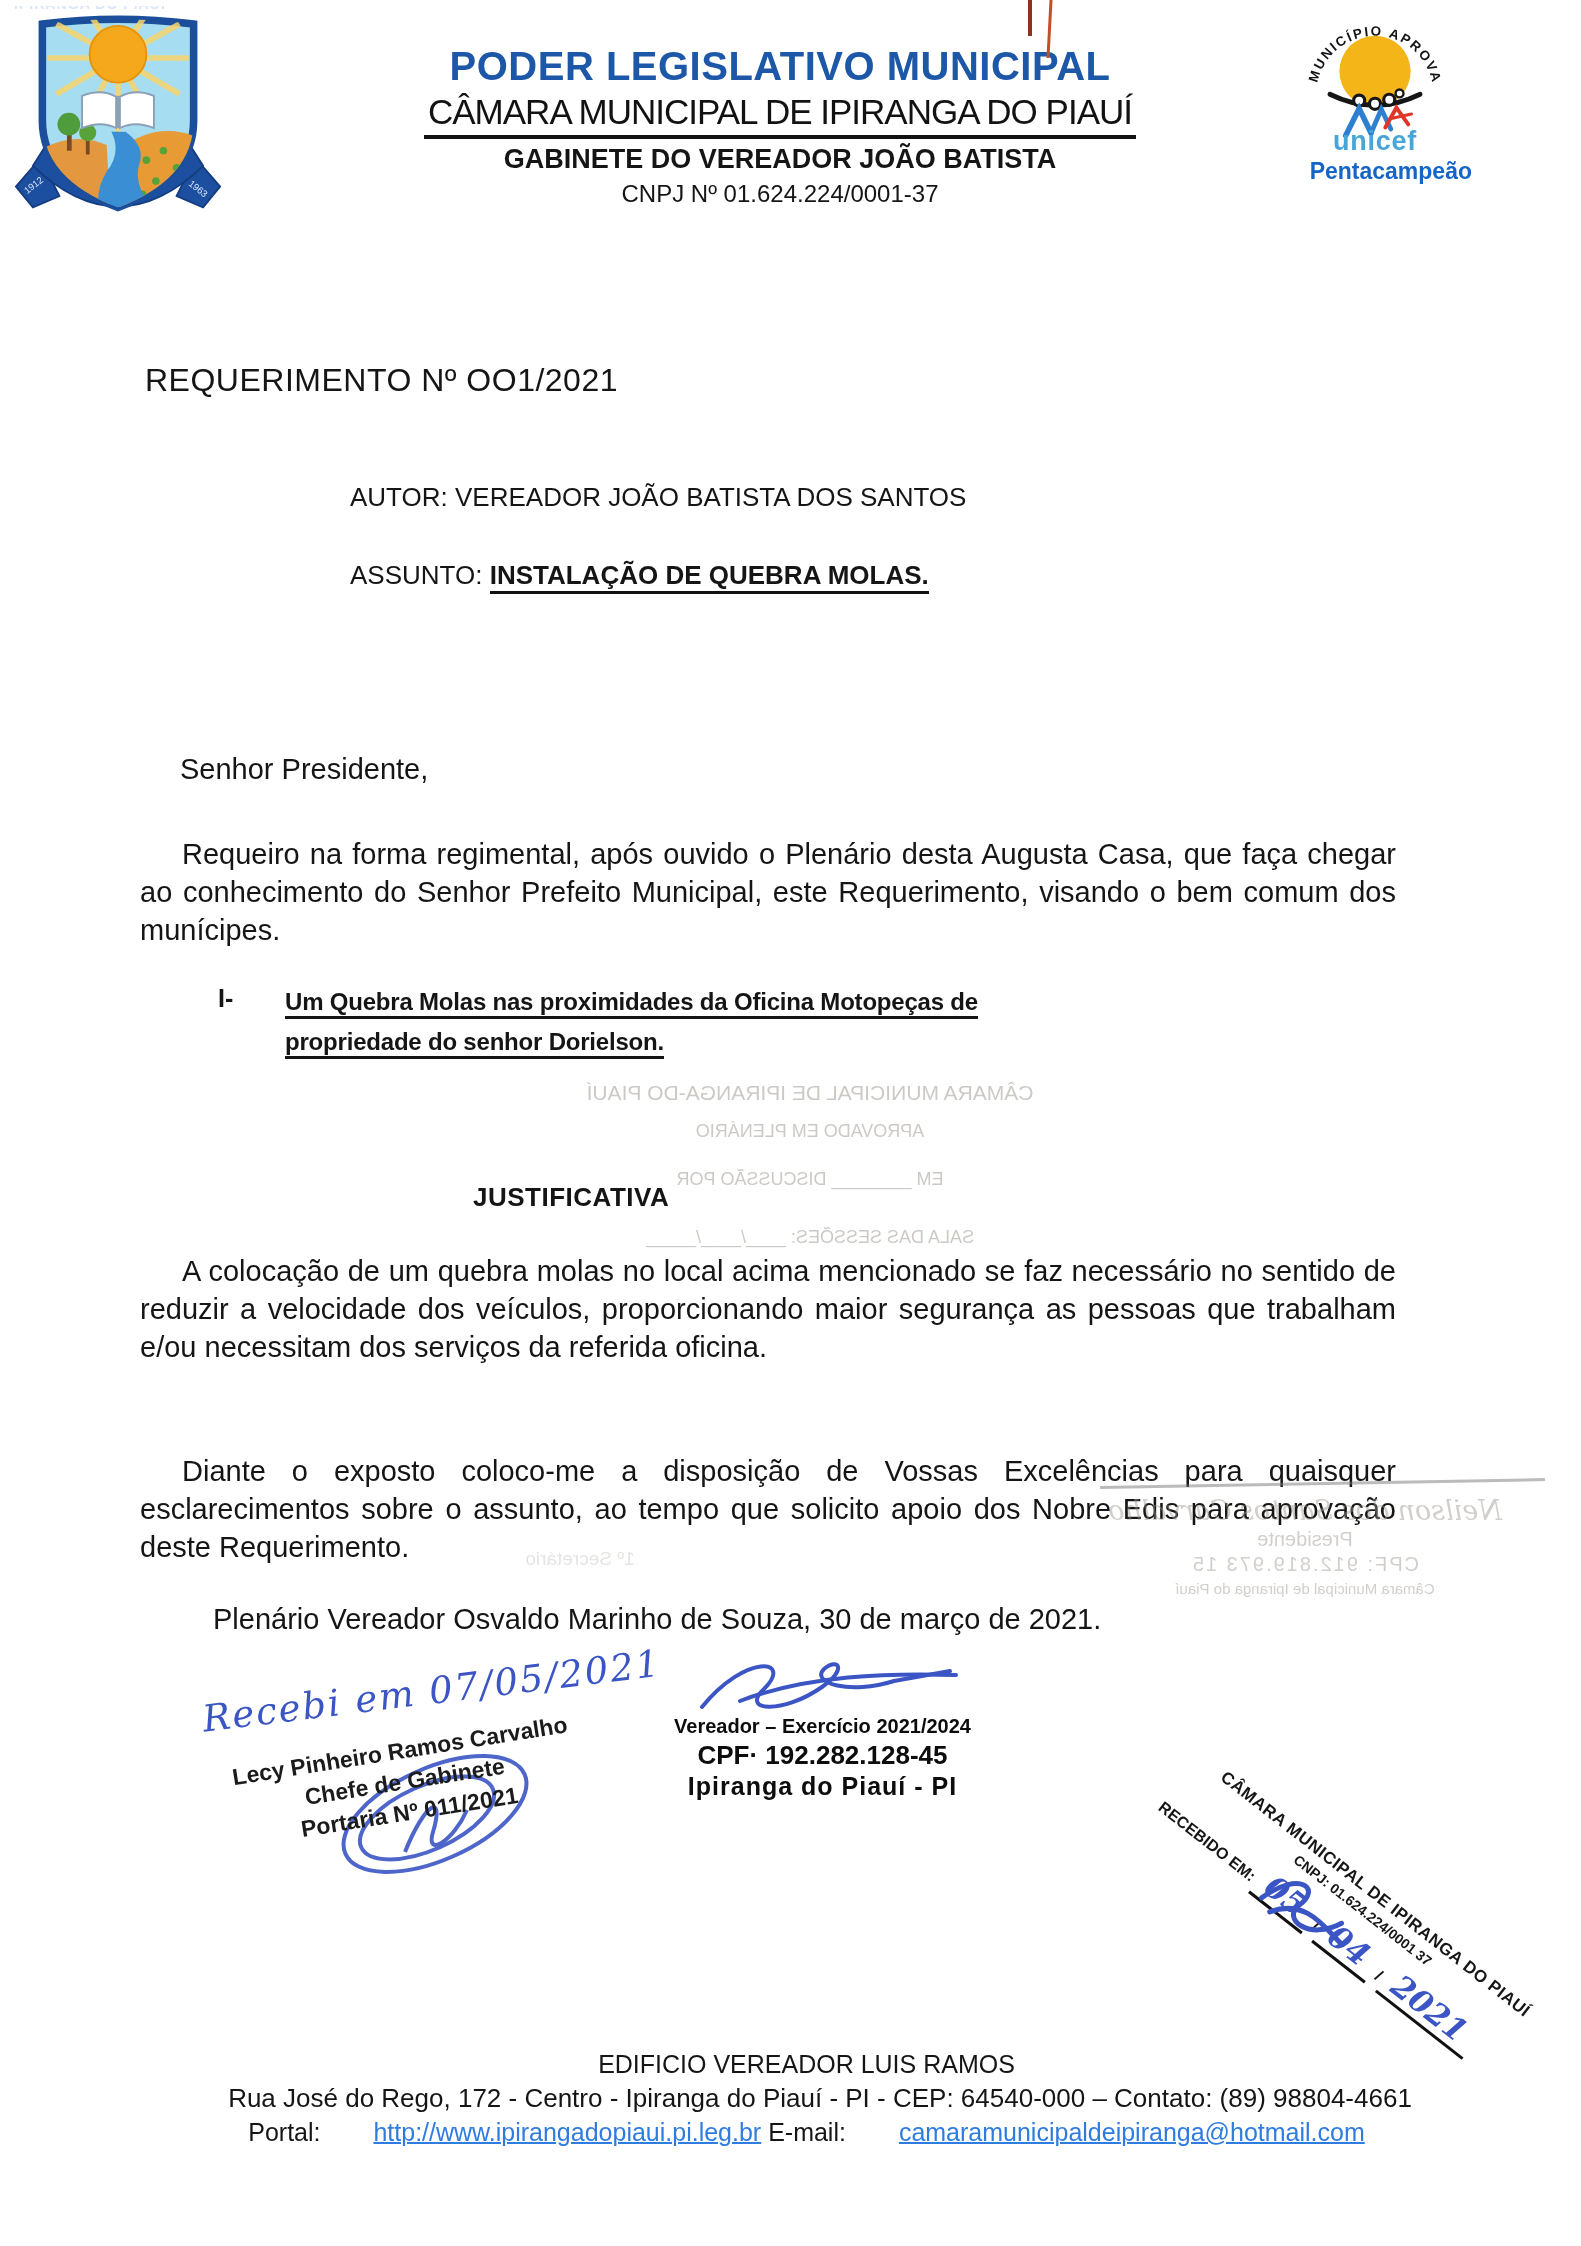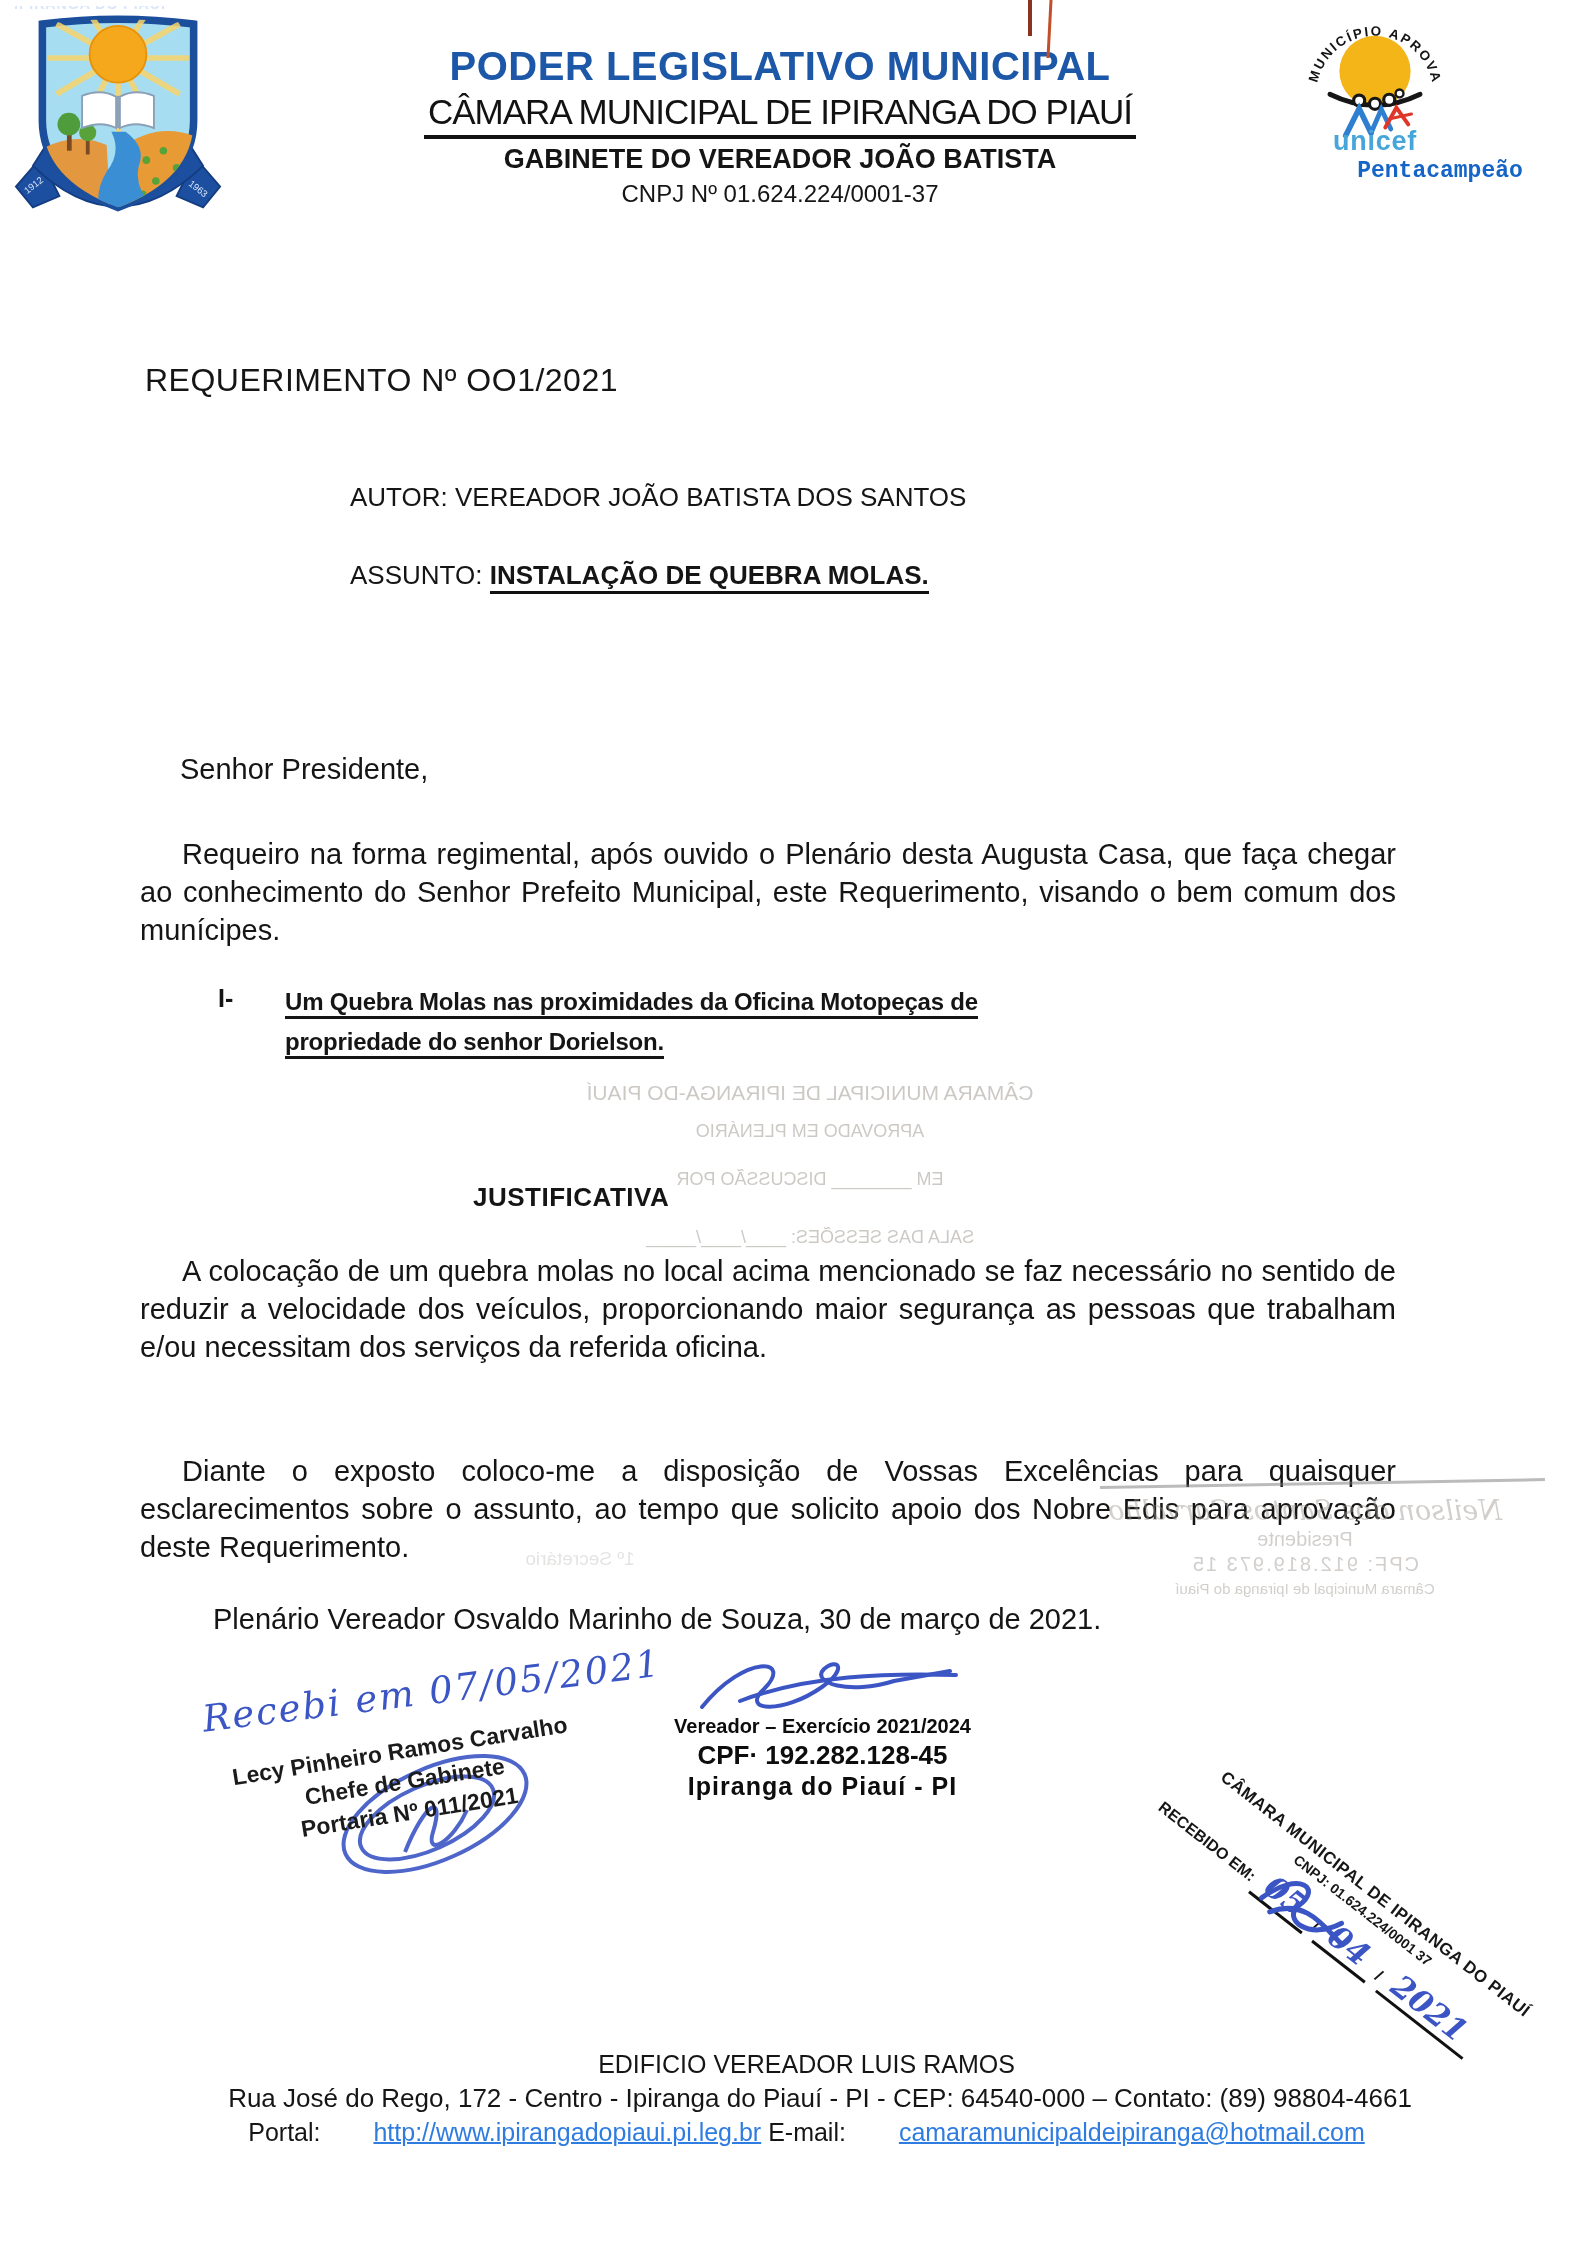--- a/index.html
+++ b/index.html
@@ -11,22 +11,22 @@
   .page{position:relative;width:1581px;height:2246px;background:#ffffff;overflow:hidden;
         font-family:"Liberation Sans",sans-serif;color:#151515;}
   .abs{position:absolute;}
   
   .hdr-center{left:330px;top:44px;width:900px;text-align:center;}
   .hdr-l1{font-size:40px;font-weight:bold;color:var(--header-blue);letter-spacing:0.5px;}
   .hdr-l2{display:inline-block;font-size:35px;letter-spacing:-1px;color:#121212;
           border-bottom:4px solid #121212;padding:2px 4px 3px;margin-top:1px;}
   .hdr-l3{font-size:27px;font-weight:bold;margin-top:5px;}
   .hdr-l4{font-size:24px;margin-top:5px;}
-  .pentacampeao{left:1340px;top:158px;width:200px;text-align:center;font-size:23px;
-          font-weight:bold;color:var(--pentacampeao-blue);font-family:Liberation Mono, monospace;}
+  .pentacampeao{left:1272px;top:158px;width:200px;text-align:right;font-size:23px;
+          font-weight:bold;color:var(--pentacampeao-blue);}
   .mark-v{background:#8a3420;}
   
   .req-number{left:145px;top:362px;font-size:32px;letter-spacing:0.5px;}
   .autor{left:350px;top:482px;font-size:26px;}
   .assunto{left:350px;top:560px;font-size:26px;}
   .assunto b{border-bottom:3px solid #111;padding-bottom:1px;}
   .salutation{left:180px;top:753px;font-size:29px;}
   .para{left:140px;top:0;width:1256px;font-size:29px;line-height:38px;
         text-align:justify;text-indent:42px;}
   .p1{top:835px;} .p2{top:1252px;} .p3{top:1452px;}

